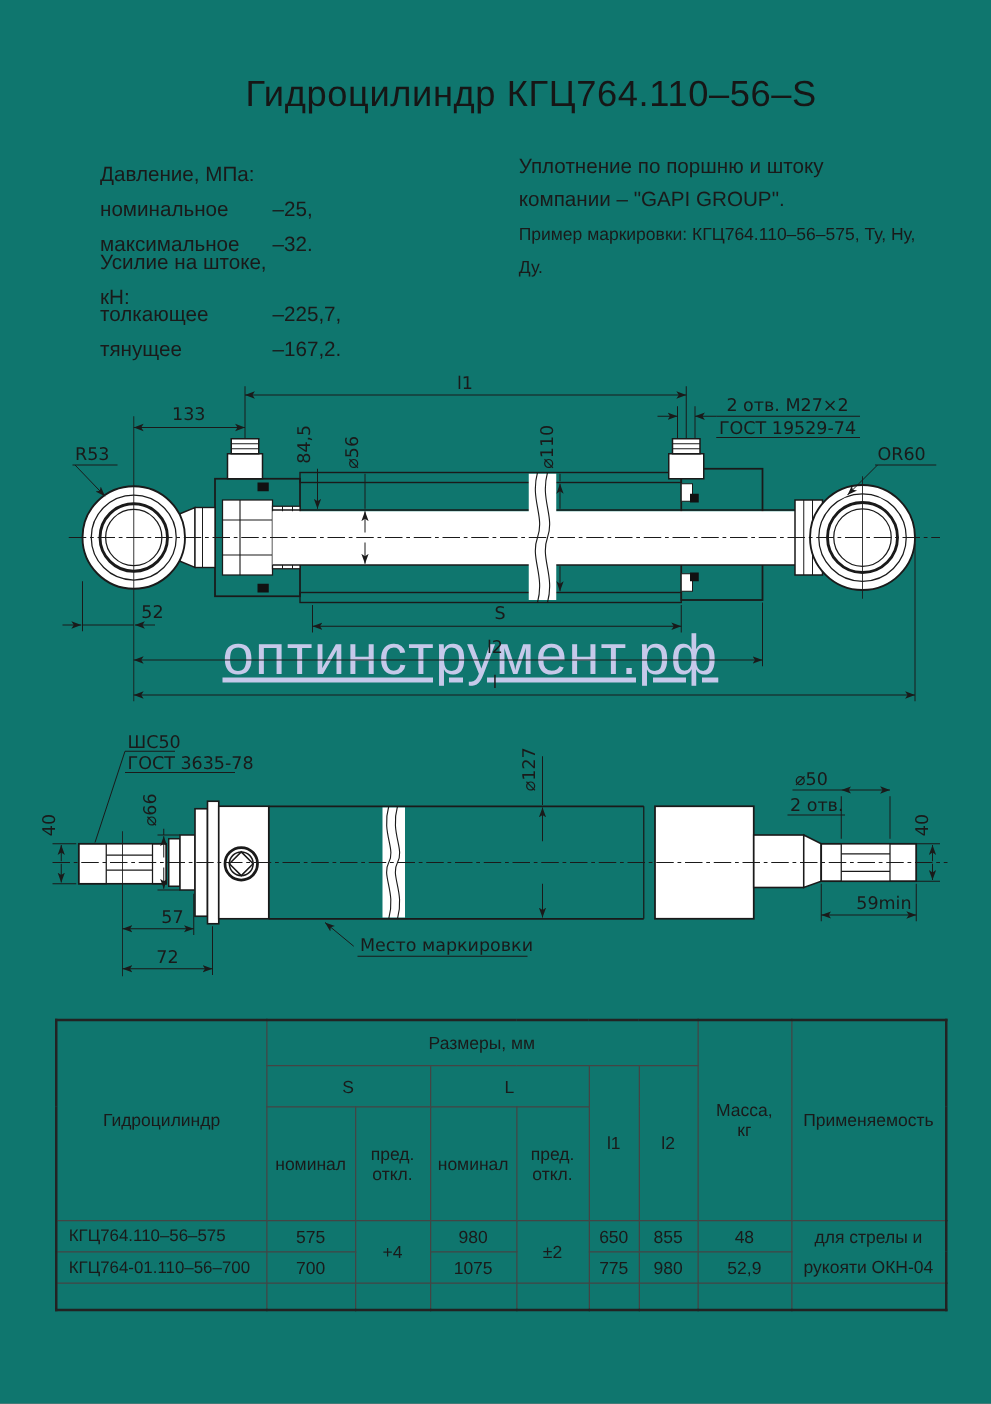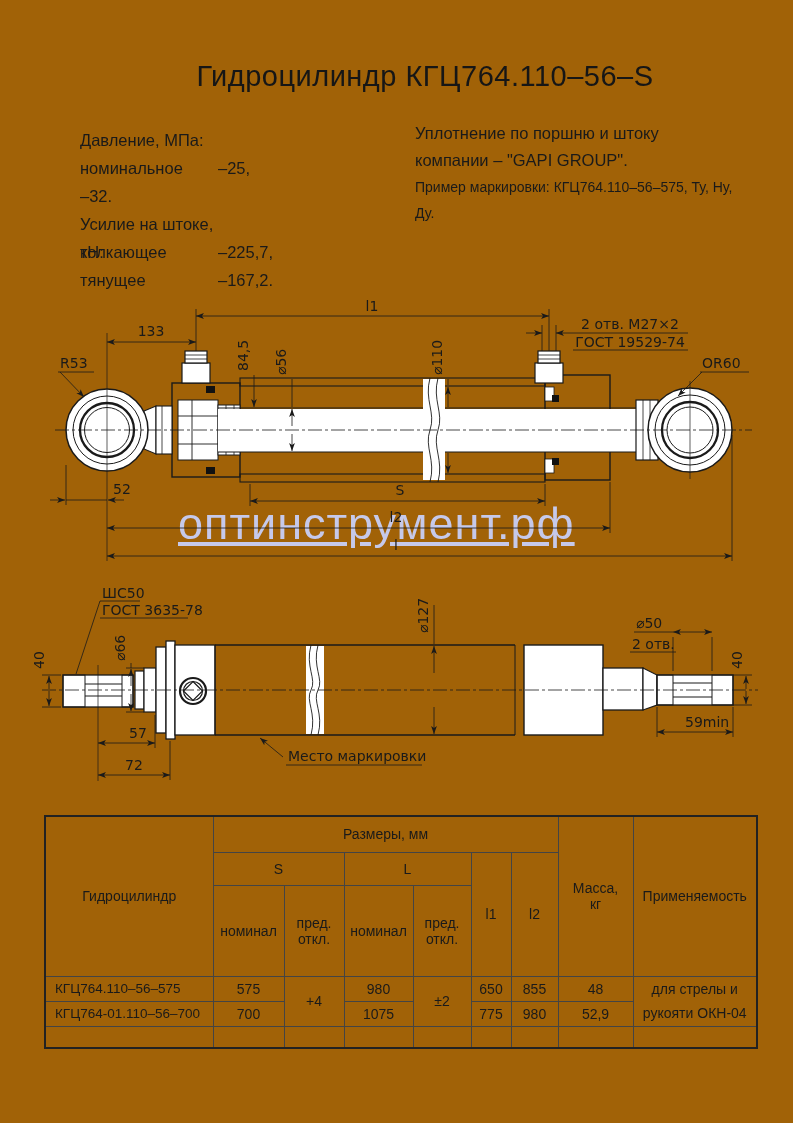--- a/index.html
+++ b/index.html
@@ -1,21 +1,21 @@
 <!DOCTYPE html>
 <html><head>
 <meta charset="utf-8">
 <style>
   html,body{margin:0;padding:0;background:#888;}
-  .page{position:relative;width:793px;height:1123px;background:#a16207;margin:0 auto;overflow:hidden;
+  .page{position:relative;width:793px;height:1123px;background:#0f766e;margin:0 auto;overflow:hidden;
         font-family:"Liberation Sans",sans-serif;color:#1a1a1a;}
   .title{position:absolute;left:55px;top:60px;width:740px;text-align:center;
          font-size:29px;letter-spacing:0.5px;color:#161616;}
   .specs{position:absolute;left:80px;top:126px;width:280px;font-size:16.5px;}
-  .specs .row{display:flex;height:28px;line-height:28px;}
+  .specs .row{display:flex;height:28px;line-height:28px;align-items:center;}
   .specs .lab{width:138px;flex:0 0 138px;}
   .seal-note{position:absolute;left:415px;top:120px;width:340px;font-size:16.5px;line-height:27px;}
   .seal-note .small{font-size:14px;line-height:26px;}
   .watermark{position:absolute;left:178px;top:498px;font-size:45px;letter-spacing:1px;
              white-space:nowrap;z-index:1;text-decoration:underline;}
   .drawing{position:absolute;z-index:2;}
   #topDraw{left:40px;top:295px;}
   #botDraw{left:30px;top:585px;}
   svg text{font-family:"DejaVu Sans","Liberation Sans",sans-serif;font-size:14px;fill:#1a1a1a;}
   svg .ln{stroke:#1a1a1a;fill:none;}
@@ -38,20 +38,21 @@
   <div class="specs">
     <div class="row">
         <span class="lab">Давление, МПа:</span>
         <span></span>
       </div>
     <div class="row">
         <span class="lab">номинальное</span>
         <span>–25,</span>
       </div>
     <div class="row">
+        <span class="lab">максимальное</span>
         <span>–32.</span>
       </div>
     <div class="row">
         <span class="lab">Усилие на штоке, кН:</span>
         <span></span>
       </div>
     <div class="row">
         <span class="lab">толкающее</span>
         <span>–225,7,</span>
       </div>

